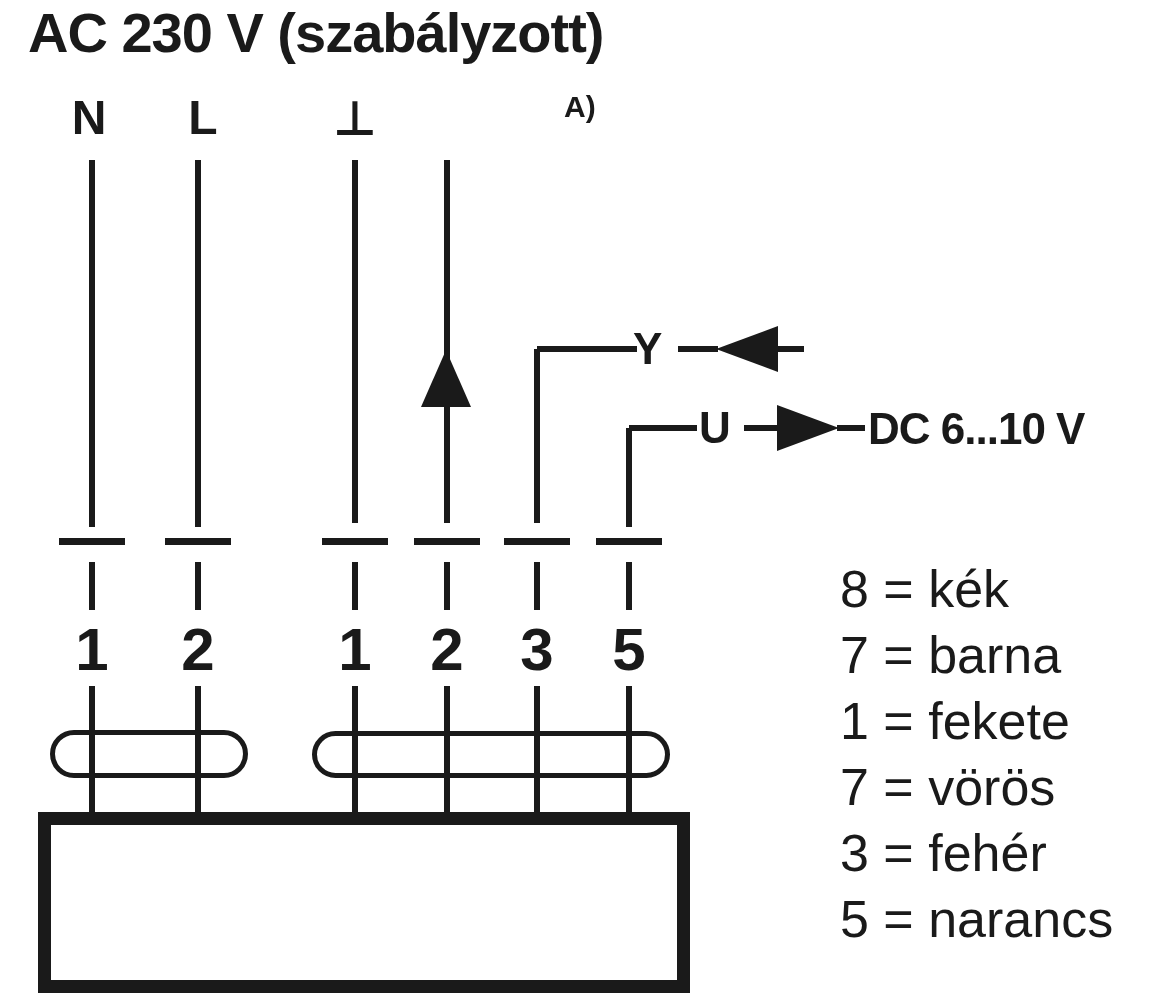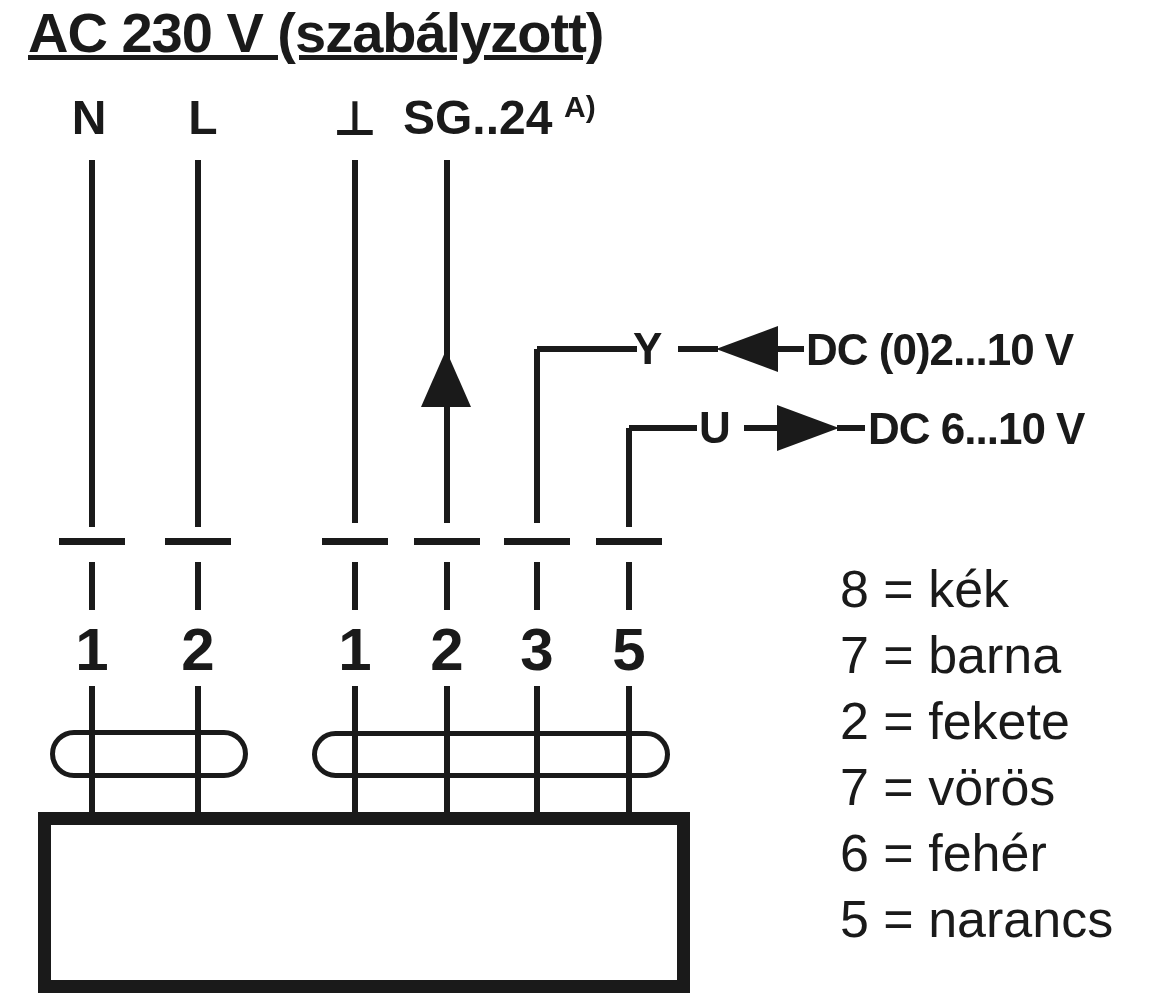--- a/index.html
+++ b/index.html
@@ -6,21 +6,21 @@
   #canvas{
     position:relative;
     width:1176px;height:1004px;
     background:var(--bg,#fff);
     font-family:"Liberation Sans","DejaVu Sans",sans-serif;
     color:var(--line,#1a1a1a);
     overflow:hidden;
   }
   .abs{position:absolute;}
   .title{
-    font-size:56px;font-weight:bold;letter-spacing:-1px;white-space:nowrap;text-decoration:underline;
+    font-size:56px;font-weight:bold;letter-spacing:-1px;white-space:nowrap;
   }
   .wire-label{
     font-size:48px;font-weight:bold;text-align:center;line-height:56px;white-space:nowrap;
   }
   .sup{
     font-size:30px;font-weight:bold;line-height:30px;
   }
   .vline{width:6px;background:var(--line,#1a1a1a);}
   .hline{height:6px;background:var(--line,#1a1a1a);}
   .tick{width:66px;height:7px;background:var(--line,#1a1a1a);}
@@ -62,38 +62,36 @@
 </head>
 <body>
 
 <div id="canvas" style="--line: #1a1a1a; --bg: #ffffff;">
 
   <div class="abs title" style="left:28px;top:0px;">AC 230 V (szabályzott)</div>
 
   <div class="abs wire-label" style="left:64px;top:90px;width:50px;">N</div>
   <div class="abs wire-label" style="left:178px;top:90px;width:50px;">L</div>
   <div class="abs wire-label" style="left:330px;top:90px;width:50px;font-family:'DejaVu Sans',sans-serif;">⊥</div>
-  <div class="abs wire-label" style="left:403px;top:90px;">SG..24</div>
   <div class="abs sup" style="left:564px;top:92px;">A)</div>
 
   <div class="abs vline" style="left:89px;top:160px;height:367px;"></div>
   <div class="abs vline" style="left:195px;top:160px;height:367px;"></div>
   <div class="abs vline" style="left:352px;top:160px;height:363px;"></div>
   <div class="abs vline" style="left:444px;top:160px;height:363px;"></div>
   <div class="abs vline" style="left:534px;top:349px;height:174px;"></div>
   <div class="abs vline" style="left:626px;top:428px;height:99px;"></div>
 
   <div class="abs arrow-up" style="left:421px;top:350px;"></div>
 
   <div class="abs hline" style="left:537px;top:346px;width:100px;"></div>
   <div class="abs sig-label" style="left:633px;top:325px;">Y</div>
   <div class="abs hline" style="left:678px;top:346px;width:40px;"></div>
   <div class="abs arrow-left" style="left:716px;top:326px;"></div>
   <div class="abs hline" style="left:778px;top:346px;width:26px;"></div>
-  <div class="abs sig-label" style="left:806px;top:326px;">DC (0)2...10 V</div>
 
   <div class="abs hline" style="left:629px;top:425px;width:68px;"></div>
   <div class="abs sig-label" style="left:699px;top:404px;">U</div>
   <div class="abs hline" style="left:744px;top:425px;width:33px;"></div>
   <div class="abs arrow-right" style="left:777px;top:405px;"></div>
   <div class="abs hline" style="left:837px;top:425px;width:28px;"></div>
   <div class="abs sig-label" style="left:868px;top:405px;">DC 6...10 V</div>
 
   <div class="abs tick" style="left:59px;top:538px;"></div>
   <div class="abs tick" style="left:165px;top:538px;"></div>
@@ -125,20 +123,20 @@
 
   <div class="abs pill" style="left:50px;top:730px;width:198px;height:48px;"></div>
   <div class="abs pill" style="left:312px;top:731px;width:358px;height:47px;"></div>
 
   <div class="abs device" style="left:38px;top:812px;width:652px;height:181px;"></div>
 
   <div class="abs" style="left:818px;top:548px;">
     <div style="padding-left:22px;margin-top:8px;">
       <div class="legend-entry">8 = kék</div>
       <div class="legend-entry">7 = barna</div>
-      <div class="legend-entry">2 = fekete</div>
+      <div class="legend-entry">1 = fekete</div>
       <div class="legend-entry">7 = vörös</div>
-      <div class="legend-entry">6 = fehér</div>
+      <div class="legend-entry">3 = fehér</div>
       <div class="legend-entry">5 = narancs</div>
     </div>
   </div>
 
 </div>
 
 </body></html>

